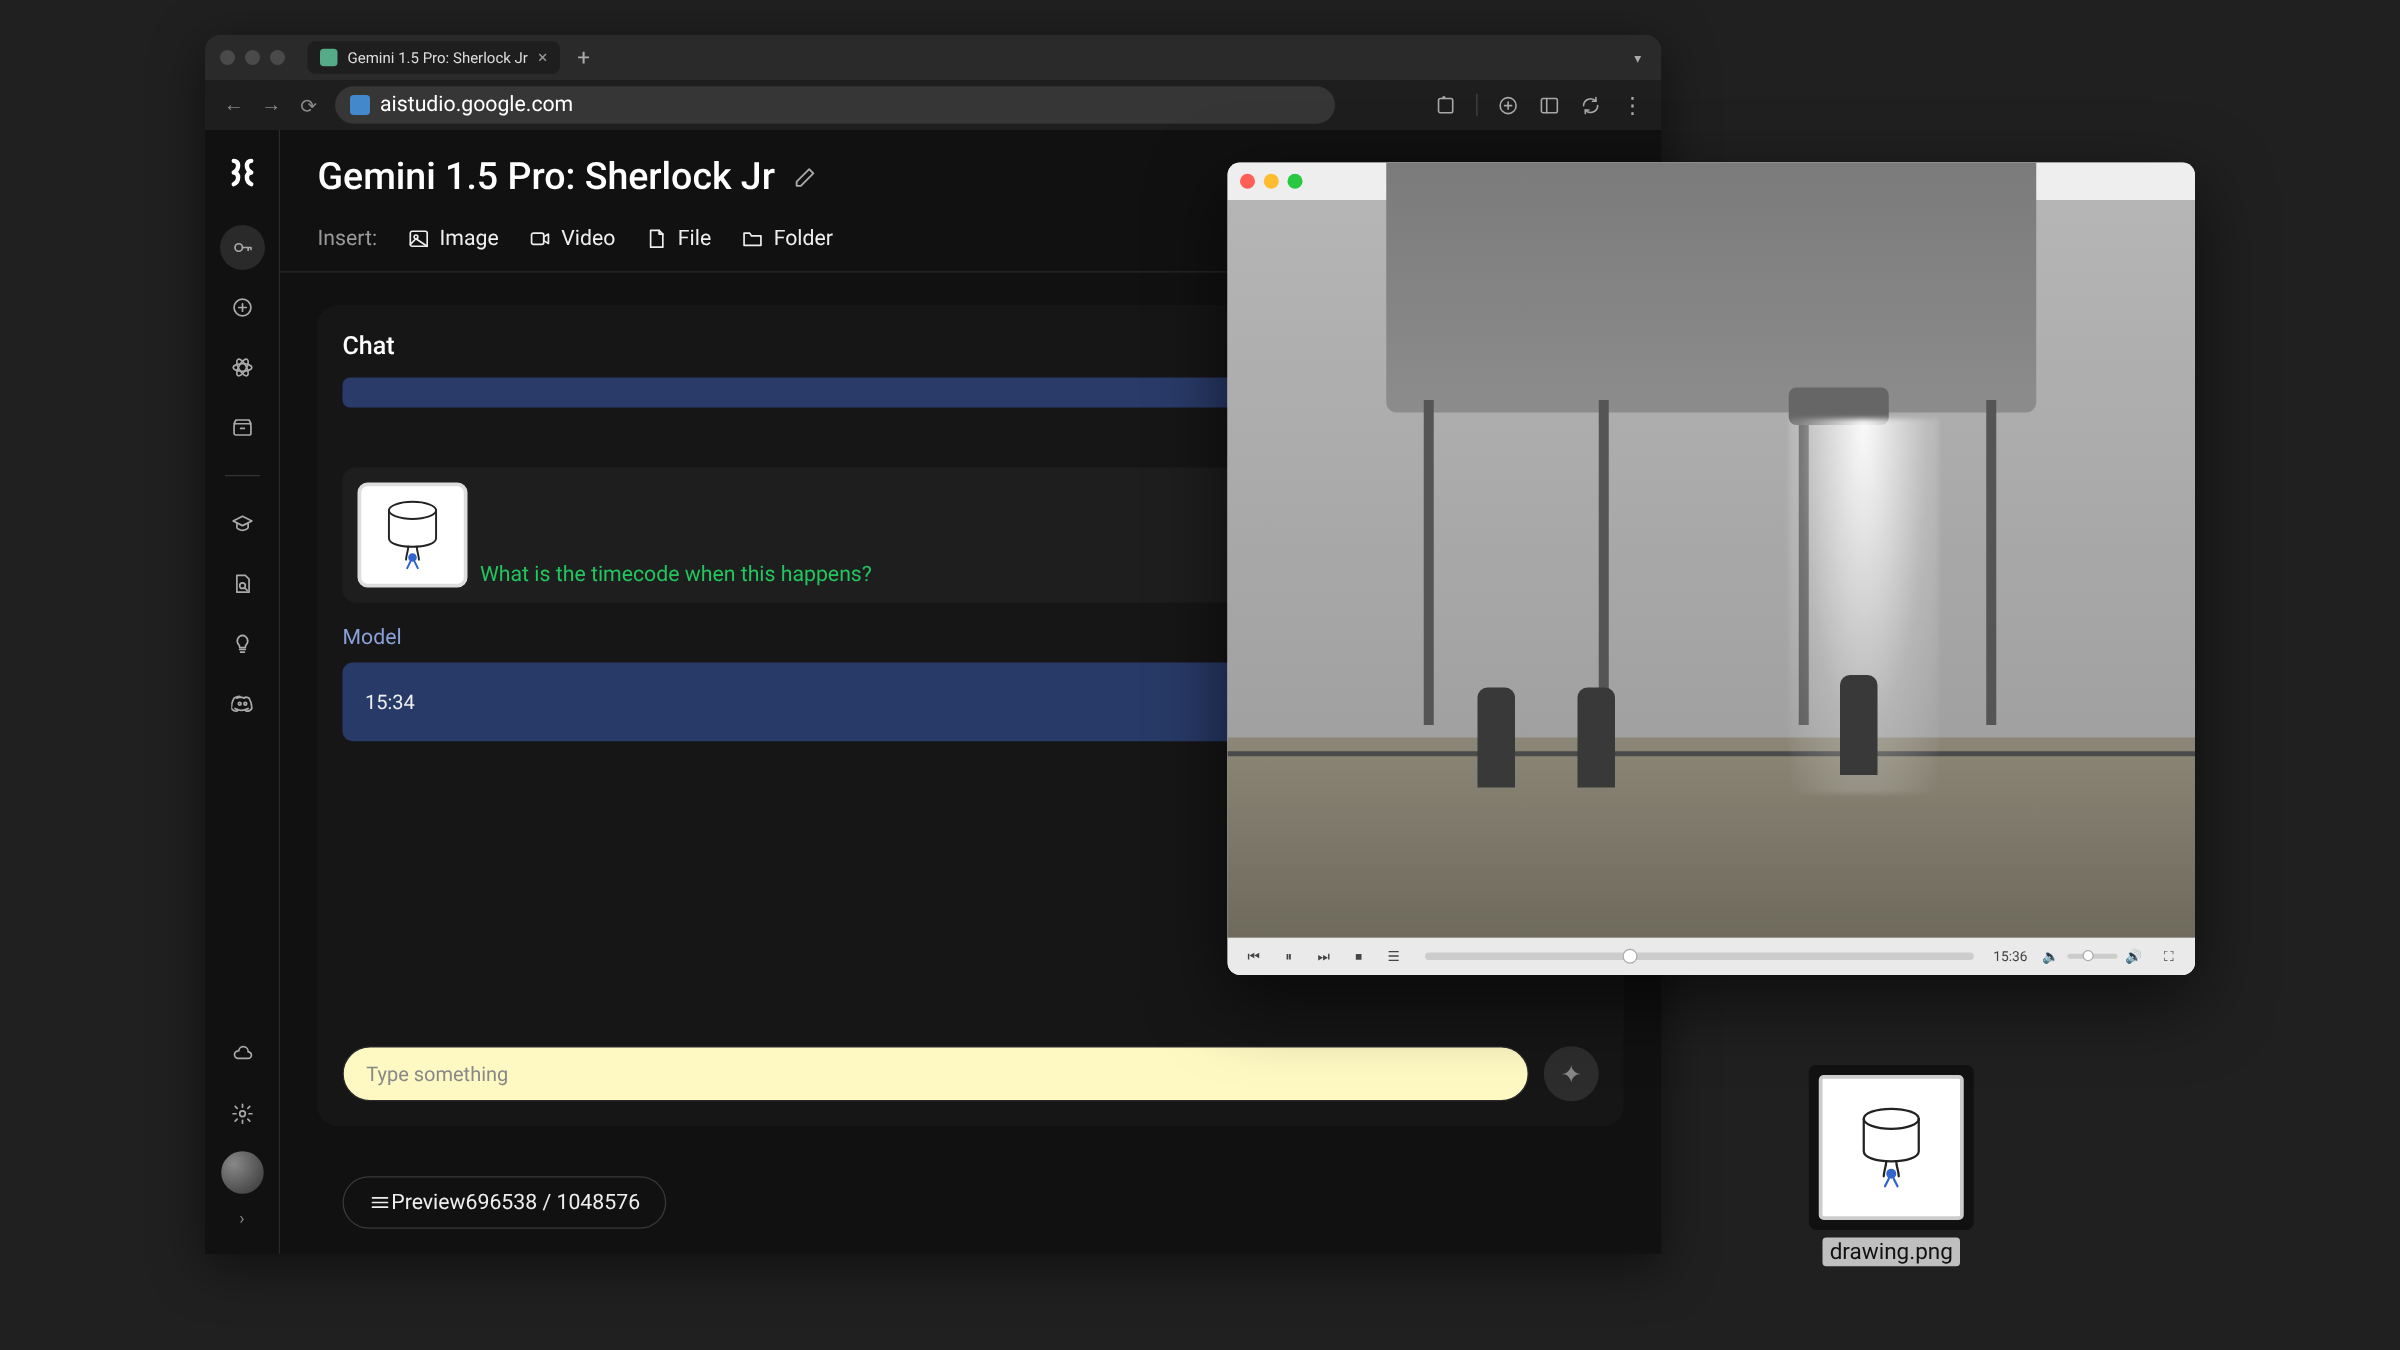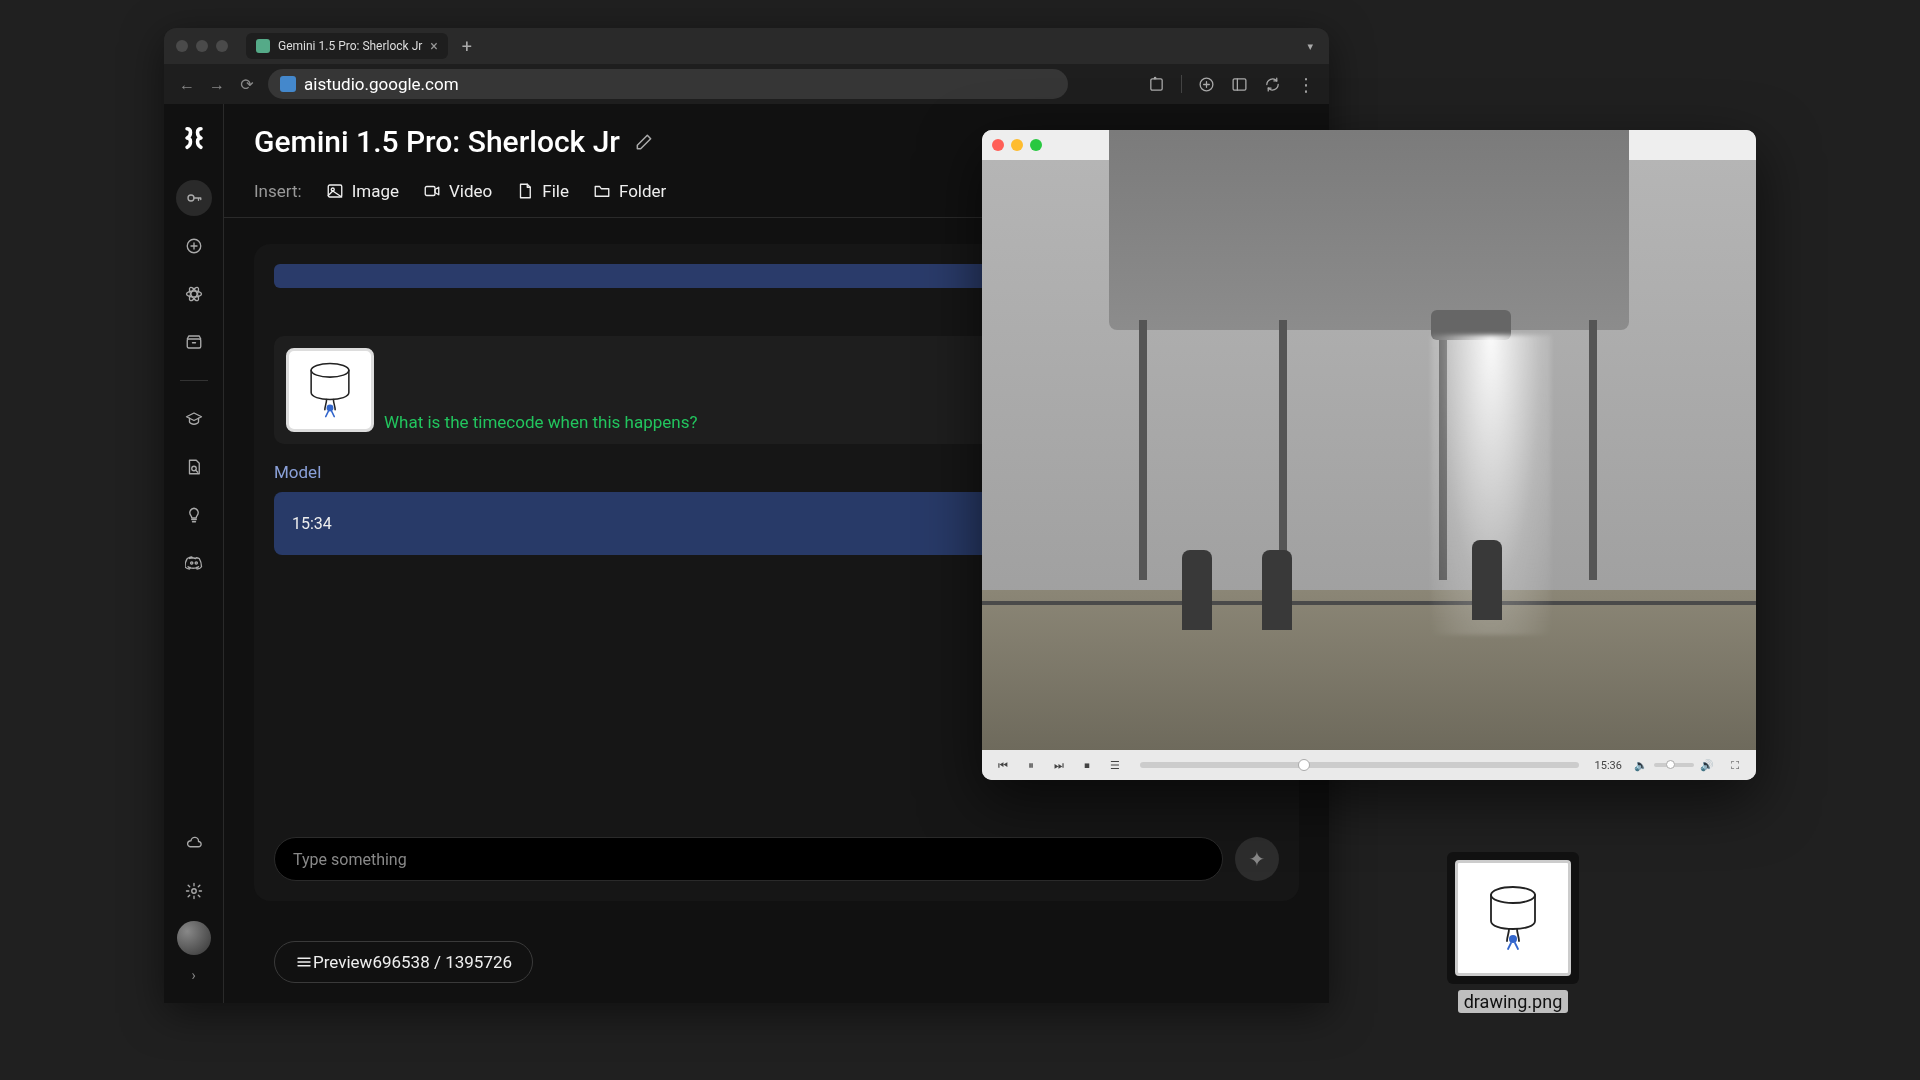--- a/index.html
+++ b/index.html
@@ -54,21 +54,21 @@
 .progress { height:24px; background:#2a3b6a; border-radius:6px; margin-bottom:18px; }
 .role-user { text-align:right; color:#eee; font-size:17px; margin-bottom:10px; padding-right:6px; }
 .user-msg { background:#1e1e1e; border-radius:10px; padding:12px; display:flex; align-items:flex-end; gap:10px; margin-bottom:18px; }
 .thumb { width:88px; height:84px; background:#fff; border-radius:8px; border:3px solid #ddd; display:flex; align-items:center; justify-content:center; flex:none; }
 .thumb svg { width:54px; height:60px; }
 .user-text { color:#22c55e; font-size:17px; }
 .role-model { color:#8aa0d8; font-size:17px; margin-bottom:10px; }
 .model-msg { background:#283a68; border-radius:8px; padding:22px 18px; color:#eee; font-size:16px; }
 
 .input-row { display:flex; align-items:center; gap:12px; margin-top:auto; padding-top:20px; }
-.compose { flex:1; height:44px; background:#000000; border:1px solid #2a2a2a; border-radius:22px; padding:0 18px; color:#888; font-size:16px; display:flex; align-items:center; }
+.compose { flex:1; height:44px; background:#fef9c3; border:1px solid #2a2a2a; border-radius:22px; padding:0 18px; color:#888; font-size:16px; display:flex; align-items:center; }
 .send { width:44px; height:44px; border-radius:50%; background:#2d2d2d; display:flex; align-items:center; justify-content:center; color:#888; font-size:20px; cursor:pointer; }
 
 .footer { padding:14px 50px 20px; }
 .preview { display:inline-flex; align-items:center; gap:0; padding:10px 20px; border:1px solid #3a3a3a; border-radius:24px; color:#eee; font-size:17px; }
 .token-count { color:#eee; }
 
 
 .video-win { position:absolute; left:982px; top:130px; width:774px; height:650px; background:#f2f2f2; border-radius:10px; box-shadow:0 20px 60px rgba(0,0,0,.6); overflow:hidden; }
 .vw-titlebar { height:30px; display:flex; align-items:center; padding:0 10px; gap:8px; background:#eee; position:relative; }
 .vw-traffic { display:flex; gap:7px; }
@@ -270,20 +270,26 @@
           </div>
         <div class="insert-item">
             <svg viewBox="0 0 24 24">
               <path d="M3 6h6l2 3h10v10H3z"></path>
             </svg>
             <span>Folder</span>
           </div>
       </div>
 
       <div class="chat-panel">
+        <div class="chat-head">
+          <div class="chat-title">Chat</div>
+          <svg class="refresh" width="20" height="20" viewBox="0 0 24 24">
+              <path d="M20 12a8 8 0 1 1-3-6.3M20 4v5h-5"></path>
+            </svg>
+        </div>
         <div class="progress"></div>
         <div class="role-user">User</div>
         <div class="user-msg">
           <div class="thumb">
             <svg viewBox="0 0 60 70">
                 <ellipse cx="30" cy="12" rx="22" ry="8" stroke="#222"></ellipse>
                 <path d="M8 12v26c0 5 10 8 22 8s22-3 22-8V12" stroke="#222"></path>
                 <path d="M26 46c0 4-2 8-2 12M34 46c0 4 2 8 2 12" stroke="#222"></path>
                 <circle cx="30" cy="56" r="4" fill="#36c" stroke="none"></circle>
                 <path d="M28 60l-3 6M32 60l3 6" stroke="#36c"></path>
@@ -302,21 +308,21 @@
           <div class="send">✦</div>
         </div>
       </div>
 
       <div class="footer">
         <div class="preview">
           <svg width="18" height="18" viewBox="0 0 24 24">
               <path d="M4 7h16M4 12h16M4 17h16"></path>
             </svg>
           <span>Preview</span>
-          <span class="token-count">696538 / 1395726</span>
+          <span class="token-count">696538 / 1048576</span>
         </div>
       </div>
     </div>
   </div>
 </div>
 
 <div class="video-win">
   <div class="vw-titlebar">
     <div class="vw-traffic">
         <span></span>

